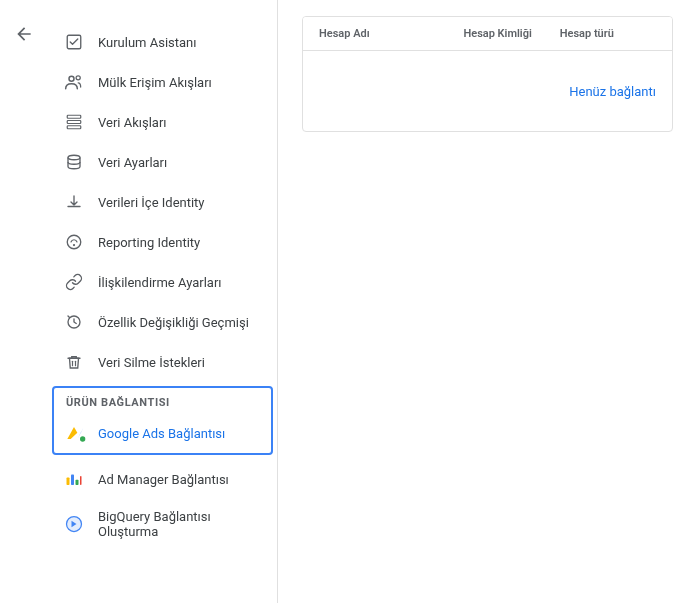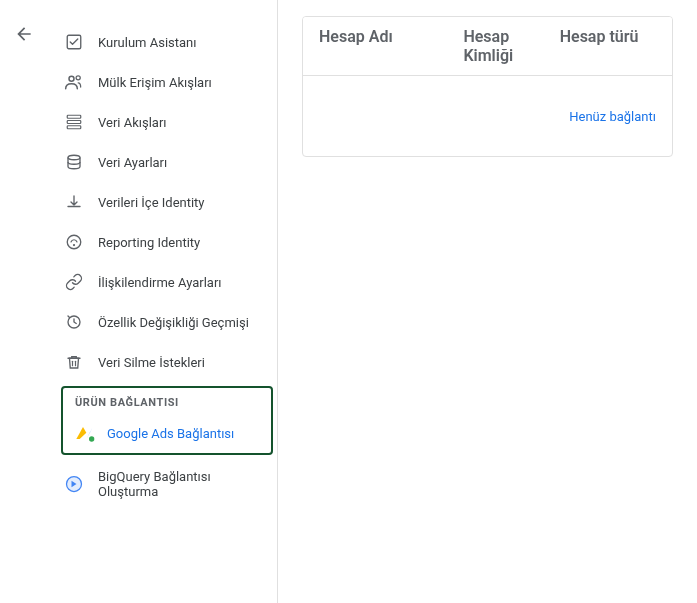--- a/index.html
+++ b/index.html
@@ -87,21 +87,21 @@
       overflow: hidden;
       min-width: 300px;
     }
     .table-header {
       display: flex;
       background: #fff;
       border-bottom: 1px solid #e0e0e0;
       padding: 10px 16px;
     }
     .th {
-      font-size: 16px;
+      font-size: 11px;
       font-weight: 600;
       color: #5f6368;
       flex: 1;
     }
     .th:first-child { flex: 1.5; }
     .table-body {
       padding: 24px 16px;
       min-height: 80px;
       display: flex;
       align-items: center;
@@ -224,36 +224,49 @@
           <path d="M6 7h12l-1 13H7L6 7z" stroke="#5f6368" stroke-width="1.8" fill="none"></path>
           <path d="M9 7V5h6v2" stroke="#5f6368" stroke-width="1.8" fill="none"></path>
           <line x1="4" y1="7" x2="20" y2="7" stroke="#5f6368" stroke-width="1.8" stroke-linecap="round"></line>
           <line x1="10" y1="11" x2="10" y2="17" stroke="#5f6368" stroke-width="1.6" stroke-linecap="round"></line>
           <line x1="14" y1="11" x2="14" y2="17" stroke="#5f6368" stroke-width="1.6" stroke-linecap="round"></line>
         </svg>
       </span>
       <span class="sidebar-label">Veri Silme İstekleri</span>
     </div>
 
-    <div style="border: 2px solid #14532d; border-radius:4px; margin:4px 4px 4px 13px;">
+    <div style="border: 2px solid #3b82f6; border-radius:4px; margin:4px 4px 4px 4px;">
       <div class="section-label" style="padding: 8px 12px 4px 12px;">ÜRÜN BAĞLANTISI</div>
 
       <div class="sidebar-item" style="padding:8px 12px; color:#1a73e8;">
         <span class="icon" style="margin-right:12px;">
 
           <svg width="20" height="18" viewBox="0 0 30 26" fill="none">
             <path d="M2 22L12 4l5 8.66L7 22z" fill="#FBBC04"></path>
             <path d="M17 22L27 4 22 12.66l-5 9.34z" fill="#4285F4"></path>
             <circle cx="25" cy="22" r="4" fill="#34A853"></circle>
           </svg>
         </span>
         <span class="sidebar-label" style="color:#1a73e8;font-weight:400;">Google Ads Bağlantısı</span>
       </div>
     </div>
 
+    <div class="sidebar-item">
+      <span class="icon">
+        <svg width="20" height="18" viewBox="0 0 24 24" fill="none">
+          <path d="M3 18L9 6l4 7 3-4 5 9H3z" fill="none" stroke="none"></path>
+
+          <rect x="2" y="10" width="4" height="10" rx="1" fill="#FBBC04"></rect>
+          <rect x="8" y="6" width="4" height="14" rx="1" fill="#4285F4"></rect>
+          <rect x="14" y="13" width="4" height="7" rx="1" fill="#34A853"></rect>
+          <rect x="20" y="8" width="2" height="12" rx="1" fill="#EA4335"></rect>
+        </svg>
+      </span>
+      <span class="sidebar-label">Ad Manager Bağlantısı</span>
+    </div>
 
     <div class="sidebar-item">
       <span class="icon">
         <svg width="20" height="20" viewBox="0 0 24 24" fill="none">
           <circle cx="12" cy="12" r="9" fill="#4285F4" opacity="0.15"></circle>
           <circle cx="12" cy="12" r="9" stroke="#4285F4" stroke-width="1.5" fill="none"></circle>
           <path d="M9 8l6 4-6 4V8z" fill="#4285F4"></path>
         </svg>
       </span>
       <span class="sidebar-label">BigQuery Bağlantısı Oluşturma</span>

